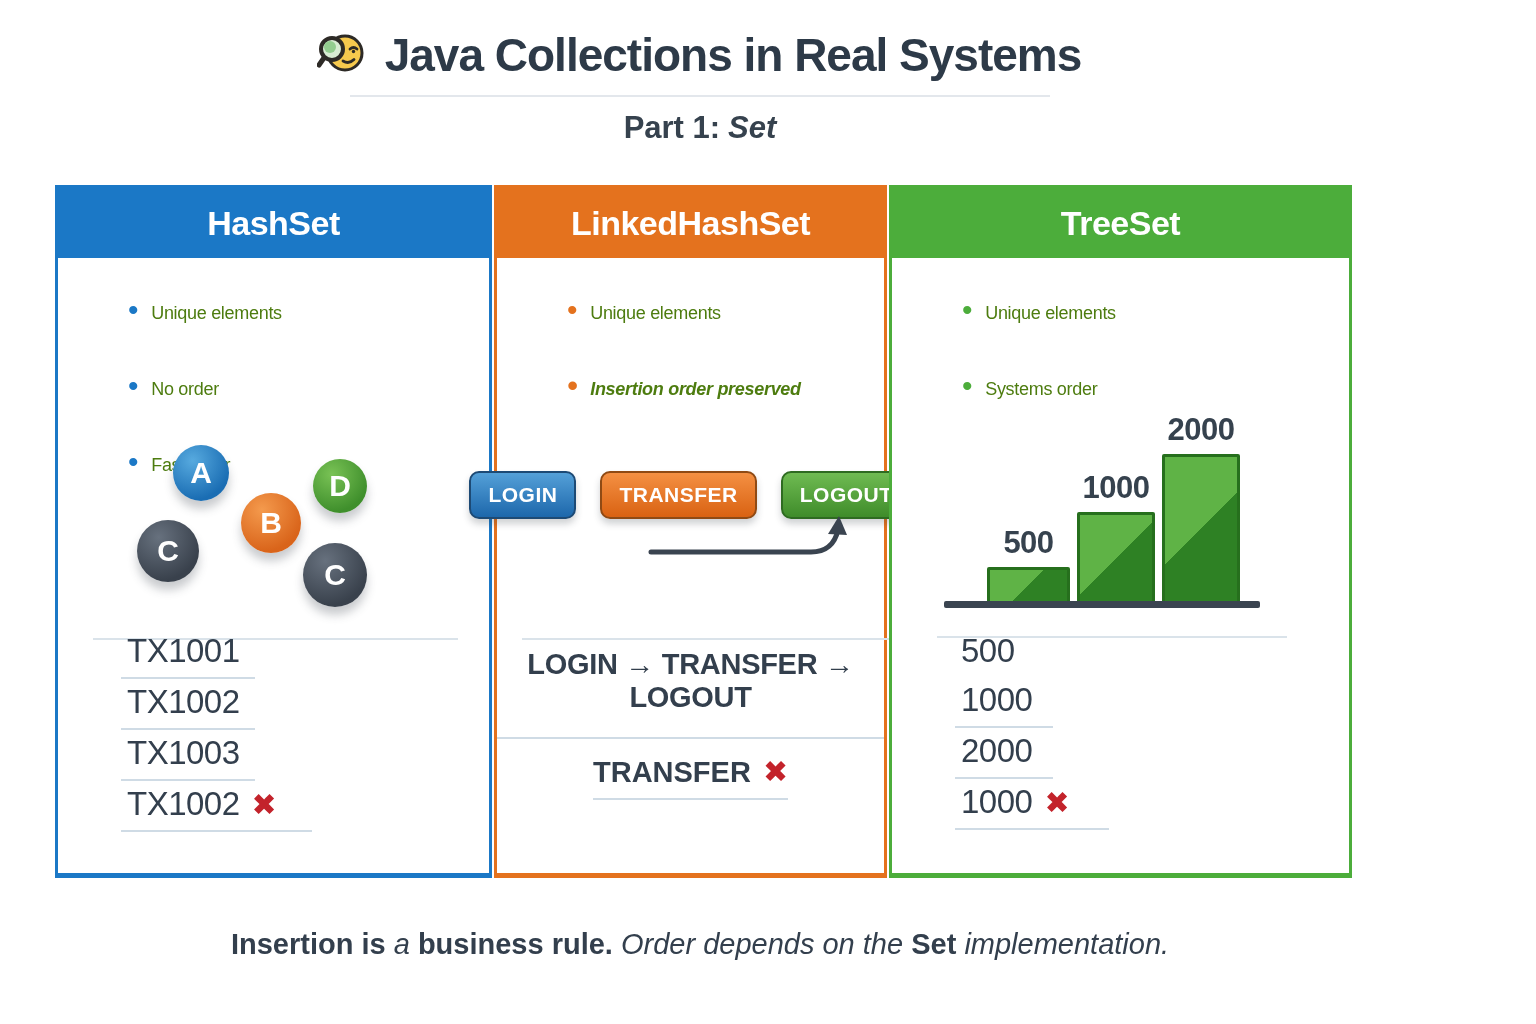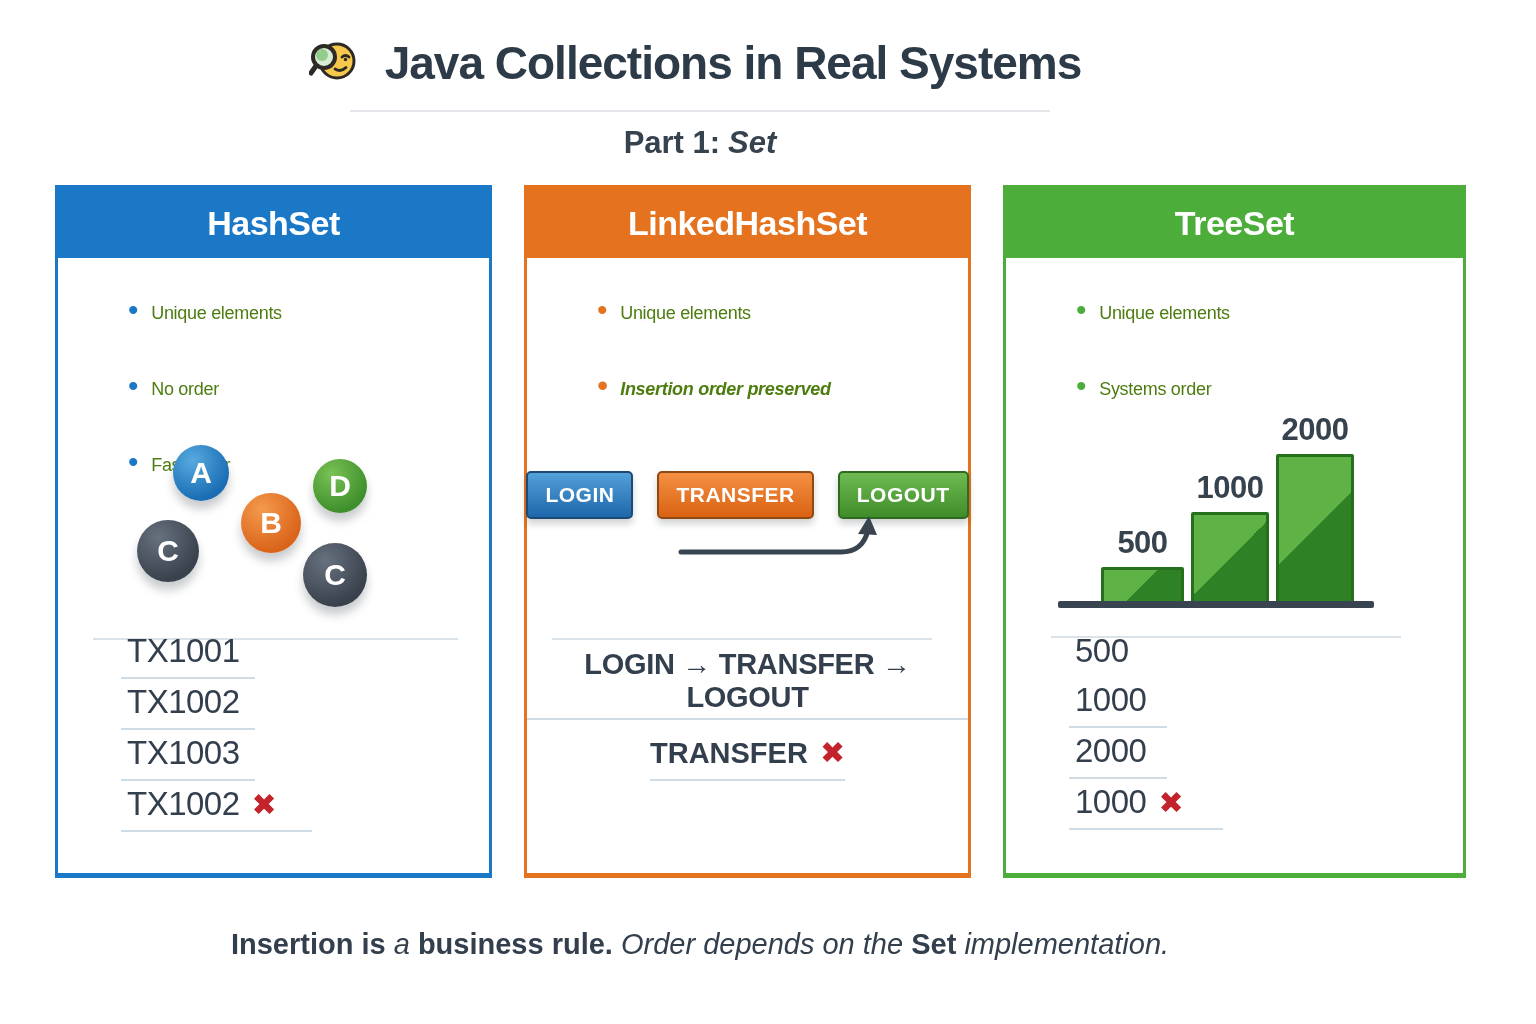--- a/index.html
+++ b/index.html
@@ -3,31 +3,31 @@
 <meta charset="utf-8">
 <style>
   html,body{margin:0;padding:0;background:#ffffff;}
   .canvas{
     position:relative;width:1536px;height:1024px;background:#ffffff;overflow:hidden;
     font-family:"Liberation Sans","DejaVu Sans",sans-serif;color:#333f4d;
   }
   
   .header{position:absolute;top:26px;left:0;width:1400px;text-align:center;}
   .title-row{display:inline-flex;align-items:center;gap:14px;}
-  .title-row h1{margin:10px;font-size:46px;font-weight:bold;color:#2d3a48;letter-spacing:-1px;}
+  .title-row h1{margin:2px;font-size:46px;font-weight:bold;color:#2d3a48;letter-spacing:-1px;}
   .title-rule{width:700px;margin:10px auto 0;border-top:2px solid #e3e7ec;}
   .subtitle{margin-top:13px;font-size:31px;font-weight:bold;color:#36424e;}
   .subtitle .em{font-style:italic;margin-left:8px;}
 
   
-  .columns{position:absolute;top:185px;left:55px;display:flex;gap:32px;}
+  .columns{position:absolute;top:185px;left:55px;display:flex;gap:2px;}
   .col{position:relative;height:693px;box-sizing:border-box;background:#fff;
        border:3px solid var(--accent);border-bottom-width:5px;}
   .col-hashset{--accent:#1b78c6;width:437px;}
-  .col-linkedhashset{--accent:#e4721e;width:447px;}
+  .col-linkedhashset{--accent:#e4721e;width:393px;}
   .col-treeset{--accent:#4cad3b;width:463px;}
   .col-head{height:70px;background:var(--accent);color:#fff;display:flex;align-items:center;
             justify-content:center;font-size:34px;font-weight:bold;letter-spacing:-.5px;}
   .bullets{margin:26px 0 0 70px;padding:0;list-style:none;}
   .bullets li{font-size:18px;line-height:41px;color:#4d7c0f;letter-spacing:-.3px;margin-top:30px;}
   .bullets li::before{content:"\2022";color:var(--accent);font-size:30px;margin-right:13px;position:relative;top:1px;}
   .bullets li.italic{font-style:italic;font-weight:bold;}
   .divider{position:absolute;height:2px;background:#dae3ea;}
 
   
@@ -45,29 +45,29 @@
   .col-hashset .result-list li{width:128px;}
   .col-hashset .result-list li.rejected{width:185px;}
   .col-treeset .result-list li{width:92px;}
   .col-treeset .result-list li.no-rule{border-bottom:none;}
   .col-treeset .result-list li.rejected{width:148px;}
   .x-mark{color:#c3232b;font-size:30px;font-weight:bold;margin-left:12px;font-style:normal;}
 
   
   .flow-row{position:absolute;top:283px;left:0;width:100%;display:flex;justify-content:center;
             align-items:center;gap:12px;}
-  .btn{height:48px;padding:0 17px;border-radius:5px;color:#fff;font-weight:bold;font-size:21px;
+  .btn{height:48px;padding:0 17px;border-radius:10px;color:#fff;font-weight:bold;font-size:21px;
        letter-spacing:.5px;display:flex;align-items:center;border:2px solid;box-sizing:border-box;
        box-shadow:0 5px 7px rgba(40,50,60,.22);}
   .btn-login{background:linear-gradient(#54a0d8,#1d67ab);border-color:#1d4a75;}
   .btn-transfer{background:linear-gradient(#f49043,#d96212);border-color:#8f4a14;}
   .btn-logout{background:linear-gradient(#6fbb52,#3f8c2a);border-color:#2e6b21;}
   .curve-arrow{position:absolute;left:148px;top:326px;}
   .seq-block{position:absolute;top:460px;left:0;width:100%;text-align:center;}
-  .seq-line{display:inline-block;min-width:352px;padding-bottom:4px;border-bottom:2px solid #cfdbe5;
+  .seq-line{display:inline-block;min-width:352px;padding-bottom:23px;border-bottom:2px solid #cfdbe5;
             font-size:29px;font-weight:bold;color:#333f4d;letter-spacing:-.3px;}
   .rej-line{display:inline-block;min-width:190px;margin-top:15px;padding-bottom:9px;
             border-bottom:2px solid #cfdbe5;font-size:29px;font-weight:bold;color:#333f4d;}
 
   
   .bars{position:absolute;left:52px;top:0;width:316px;height:420px;}
   .baseline{position:absolute;left:0;right:0;bottom:0;height:7px;background:#3a4450;border-radius:2px;}
   .bar-group{position:absolute;bottom:4px;display:flex;flex-direction:column;align-items:center;}
   .bar-label{font-size:31px;font-weight:600;color:#36424e;margin-bottom:6px;letter-spacing:-.5px;}
   .bar{width:100%;box-sizing:border-box;border:3px solid #266f1d;border-radius:2px;

